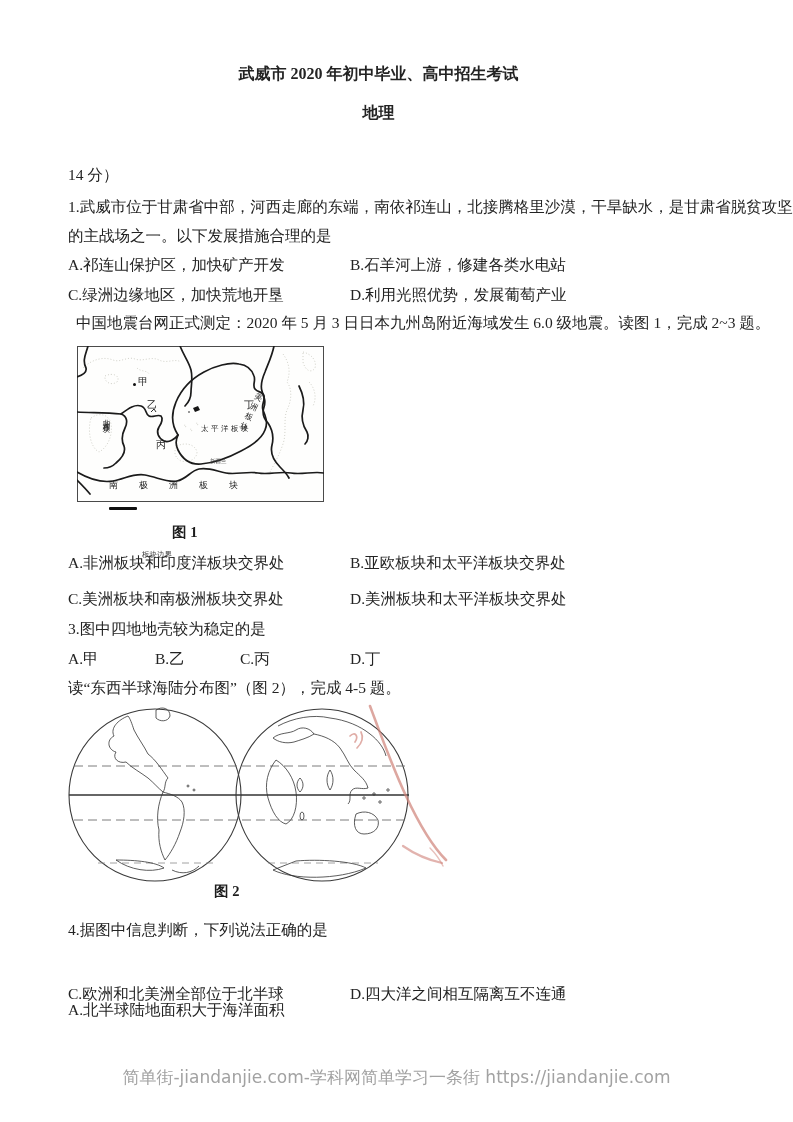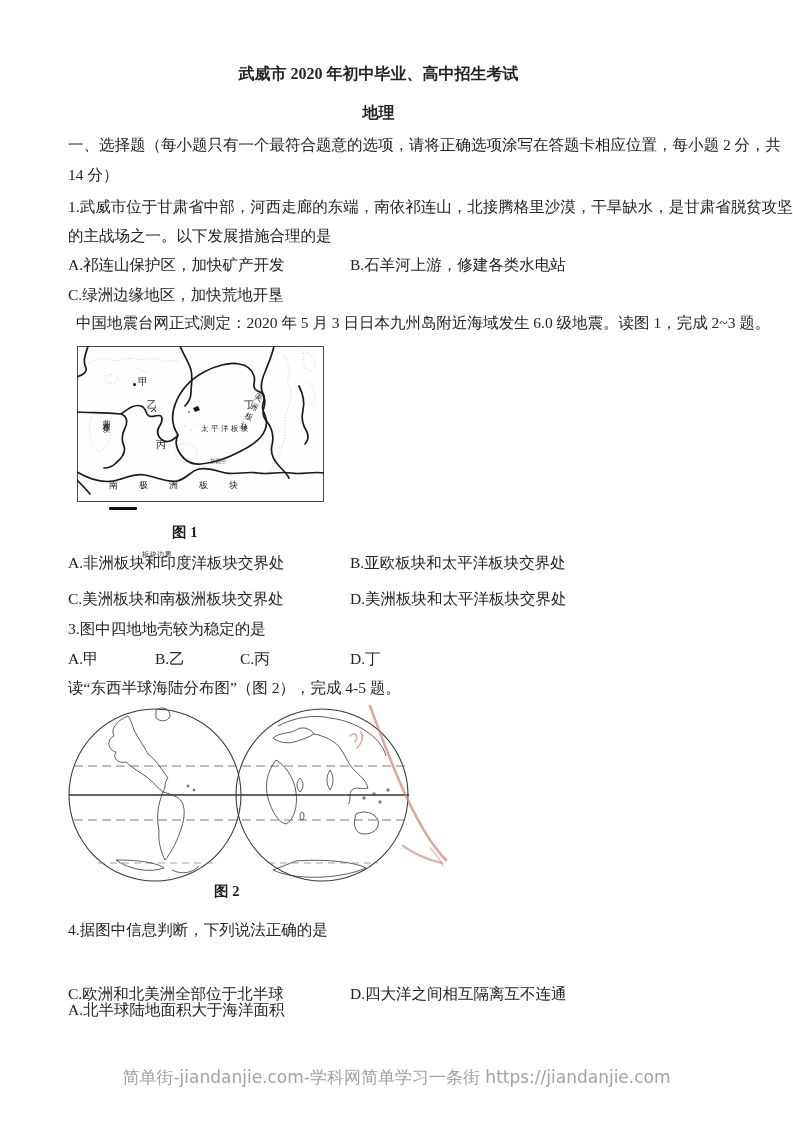--- a/index.html
+++ b/index.html
@@ -18,28 +18,28 @@
           font-family:"DejaVu Sans","Liberation Sans",sans-serif;font-size:17px;}
   svg{position:absolute;display:block;}
 </style>
 </head>
 <body>
 
 <div class="page">
 
   <div class="t bold center" style="top:64px;font-size:16px;">武威市 2020 年初中毕业、高中招生考试</div>
   <div class="t bold center" style="top:103px;font-size:16px;">地理</div>
-  <div class="t" style="left:68px;top:136px;">一、选择题（每小题只有一个最符合题意的选项，请将正确选项涂写在答题卡相应位置，每小题 2 分，共</div>
   <div class="t" style="left:68px;top:166px;">14 分）</div>
 
   <div class="t" style="left:68px;top:198px;">1.武威市位于甘肃省中部，河西走廊的东端，南依祁连山，北接腾格里沙漠，干旱缺水，是甘肃省脱贫攻坚</div>
   <div class="t" style="left:68px;top:227px;">的主战场之一。以下发展措施合理的是</div>
   <div class="t" style="left:68px;top:256px;">A.祁连山保护区，加快矿产开发</div>
   <div class="t" style="left:350px;top:256px;">B.石羊河上游，修建各类水电站</div>
   <div class="t" style="left:68px;top:286px;">C.绿洲边缘地区，加快荒地开垦</div>
+  <div class="t" style="left:350px;top:286px;">D.利用光照优势，发展葡萄产业</div>
 
   <div class="t" style="left:68px;top:314px;margin-left:8px;">中国地震台网正式测定：2020 年 5 月 3 日日本九州岛附近海域发生 6.0 级地震。读图 1，完成 2~3 题。</div>
 
   <div class="fig" style="left:68px;top:340px;width:275px;height:206px;">
     <svg style="left:9px;top:6px;" width="247" height="156" viewBox="0 0 247 156">
       <rect x="0.5" y="0.5" width="246" height="155" fill="#fefefd" stroke="#4a4a4a" stroke-width="1"></rect>
 
       <g fill="none" stroke="#bdbdb2" stroke-width="0.7" stroke-dasharray="1 2">
         <path d="M6,22 C14,14 26,10 36,14 C44,17 50,10 58,13 C66,16 74,10 82,14 C90,18 98,12 104,16"></path>
         <path d="M28,30 C36,26 44,30 40,36 C34,40 27,36 28,30 Z"></path>

